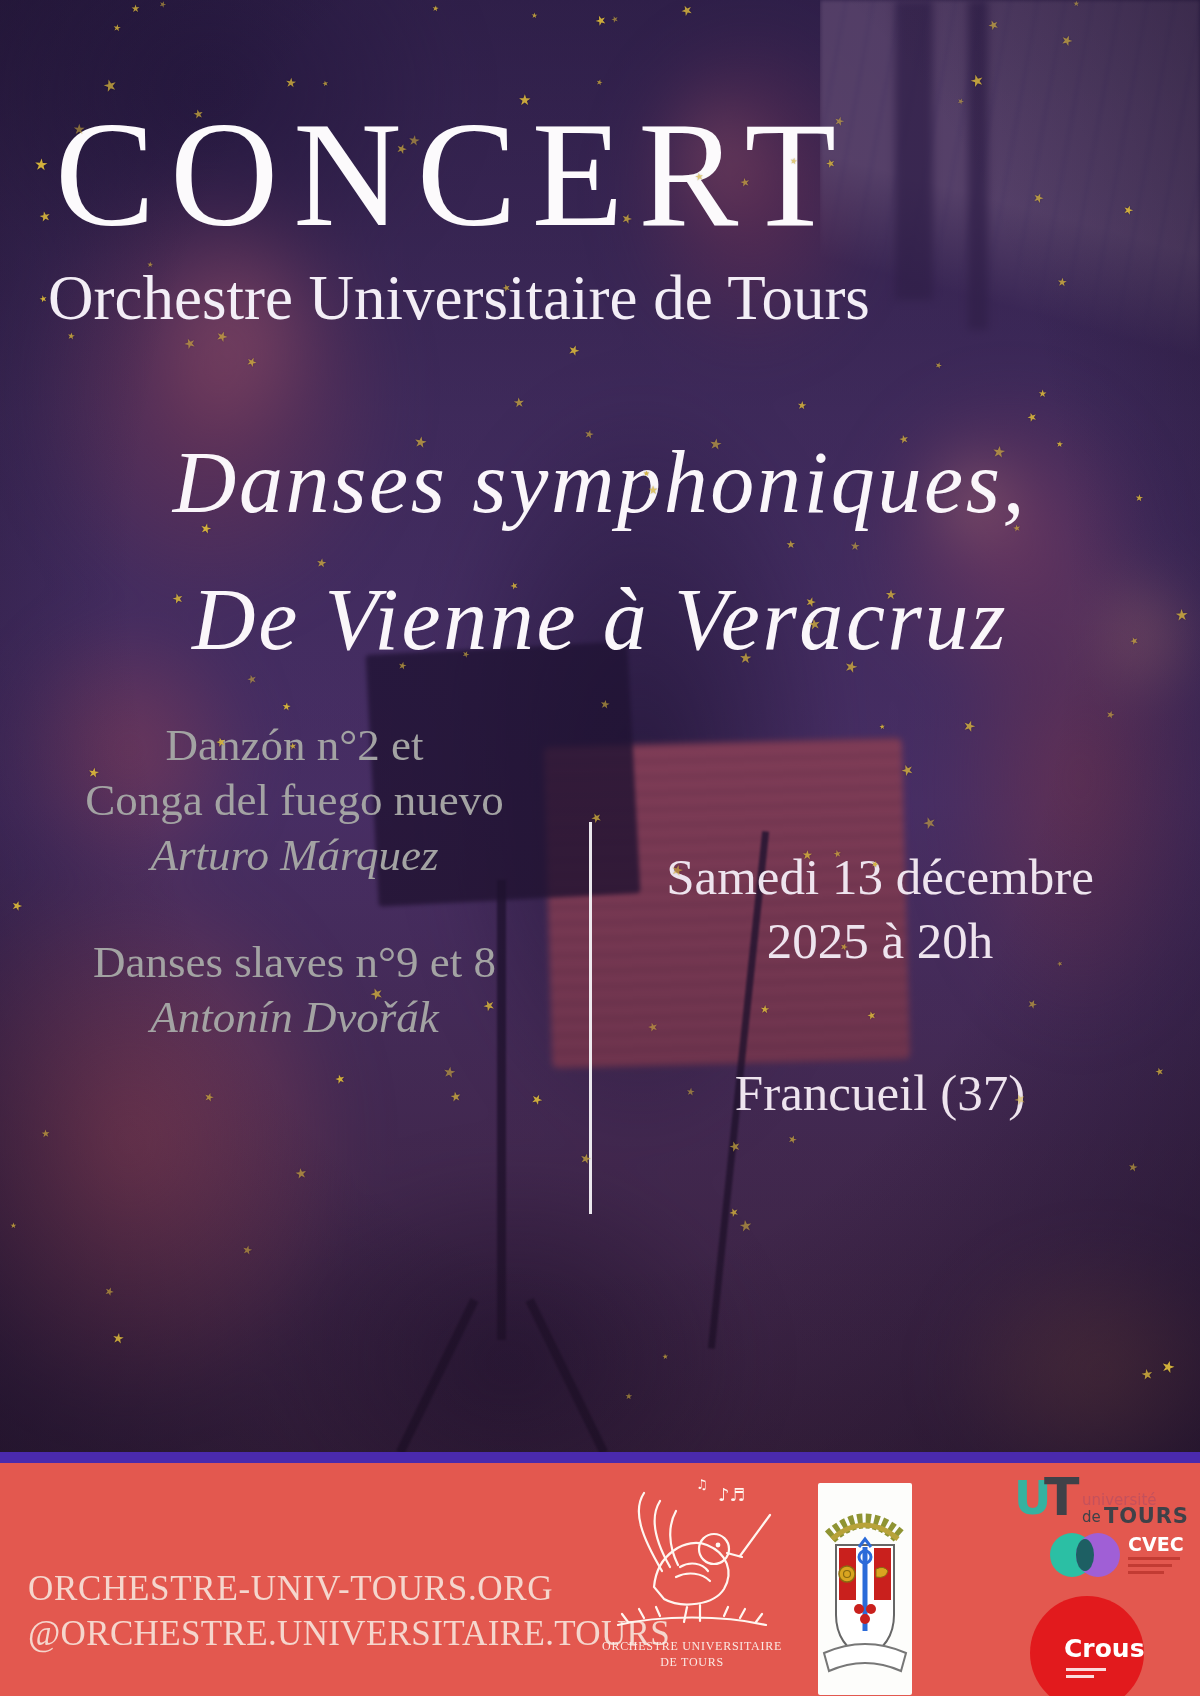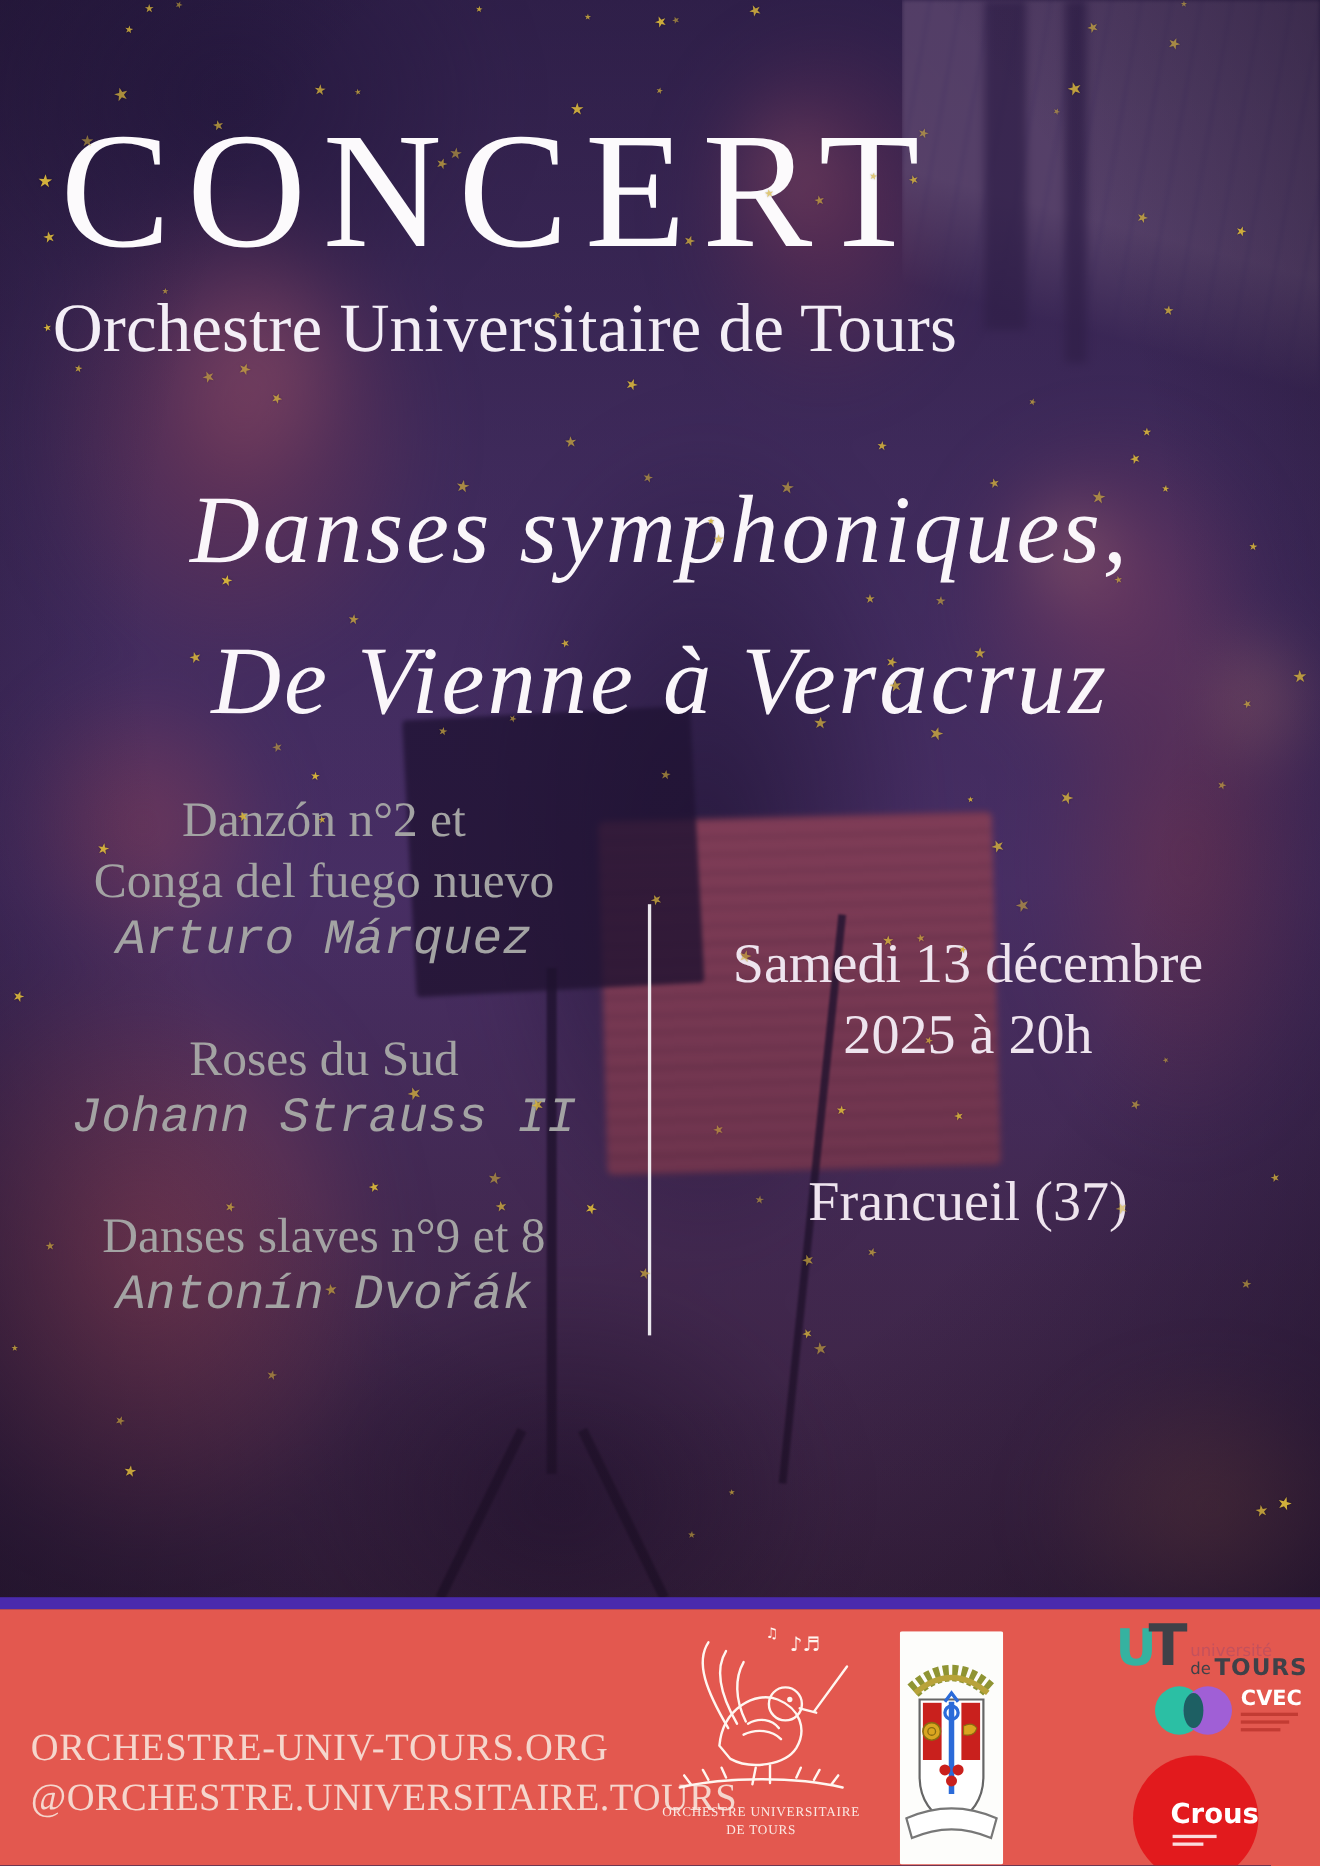--- a/index.html
+++ b/index.html
@@ -37,21 +37,21 @@
   
   .txt{position:absolute;z-index:5;}
   .title{left:55px;top:88px;font-size:150px;letter-spacing:.1em;color:#fcfafc;white-space:nowrap;}
   .subtitle{left:48px;top:262px;font-size:63px;color:#f3eef6;white-space:nowrap;}
   .theme{left:0;right:0;top:432px;text-align:center;font-style:italic;font-size:88px;
     letter-spacing:.03em;color:#faf6fa;}
   .theme .line{margin-bottom:36px;font-family:Liberation Serif, serif;}
   .program{left:42px;top:718px;width:505px;text-align:center;color:#a3a3a3;
     font-size:45px;line-height:1.22;}
   .program .group{margin-bottom:52px;}
-  .composer{font-style:italic;font-family:Liberation Mono, monospace;}
+  .composer{font-style:italic;}
   .divider{position:absolute;left:589px;top:822px;width:3px;height:392px;z-index:5;
     background:rgba(250,248,252,.92);}
   .event{left:640px;top:846px;width:480px;text-align:center;color:#eee4ee;
     font-size:51px;line-height:1.25;}
   .event .block-date{margin-bottom:88px;}
   
   .stripe{position:absolute;left:0;top:1452px;width:1200px;height:11px;z-index:8;}
   .footer{position:absolute;left:0;top:1463px;width:1200px;height:233px;z-index:8;overflow:hidden;}
   .footer .f-txt{position:absolute;color:#f5d6cd;}
   .admission{left:30px;top:38px;font-size:41px;}
@@ -122,24 +122,20 @@
 <div class="txt theme">
   <div class="line">Danses symphoniques,</div>
   <div class="line">De Vienne à Veracruz</div>
 </div>
 
 <div class="txt program">
   <div class="group">
     <div>Danzón n°2 et</div>
     <div>Conga del fuego nuevo</div>
     <div class="composer">Arturo Márquez</div>
-  </div>
-  <div class="group">
-    <div>Roses du Sud</div>
-    <div class="composer">Johann Strauss II</div>
   </div>
   <div class="group">
     <div>Danses slaves n°9 et 8</div>
     <div class="composer">Antonín Dvořák</div>
   </div>
 </div>
 
 <div class="divider"></div>
 
 <div class="txt event">

